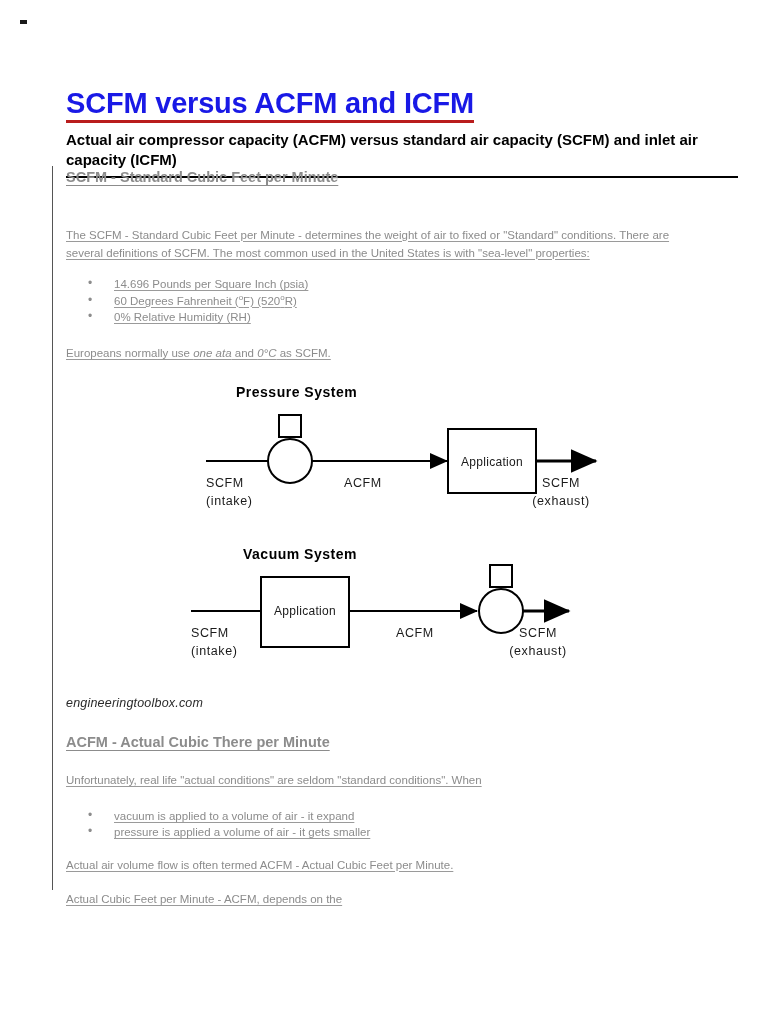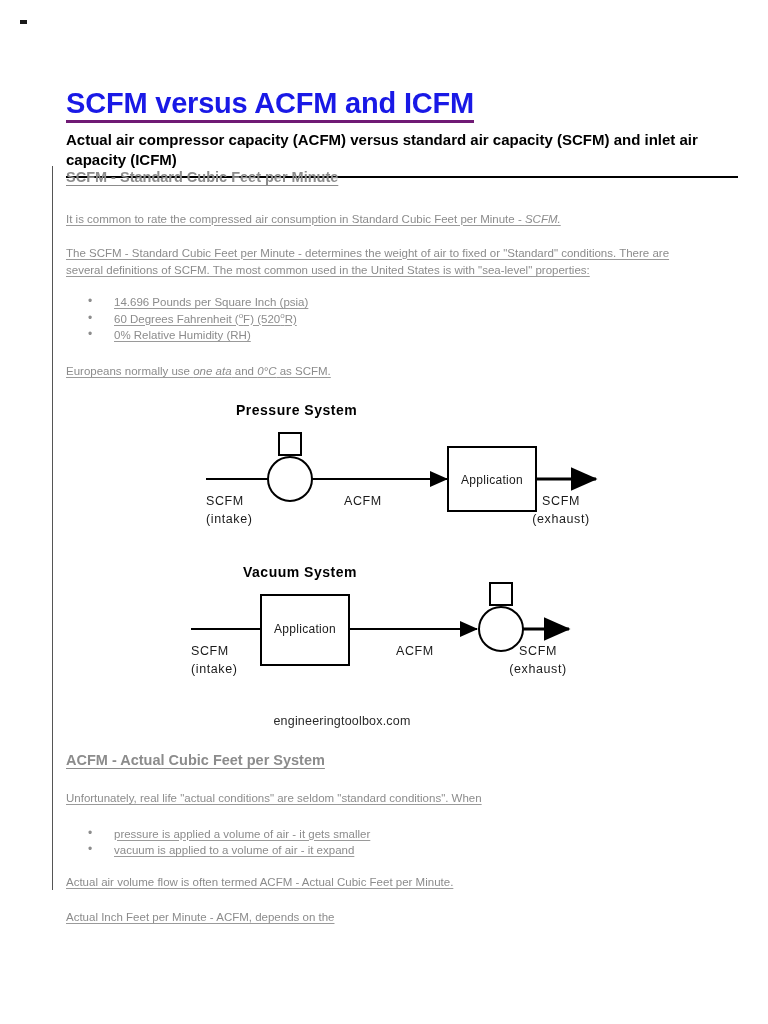--- a/index.html
+++ b/index.html
@@ -41,21 +41,21 @@
     width: 672px;
   }
   .doc-title {
     font-size: 29px;
     font-weight: bold;
     color: #1919e6;
     letter-spacing: -0.2px;
     line-height: 1.05;
     margin: 0;
     display: inline-block;
-    border-bottom: 3px solid #701a75;
+    border-bottom: 3px solid #b91c1c;
     padding-bottom: 2px;
   }
   .doc-subtitle {
     font-size: 15px;
     font-weight: bold;
     color: #000000;
     line-height: 1.32;
     margin: 7px 0 0 0;
     width: 645px;
   }
@@ -191,21 +191,20 @@
   </div>
 
   <div class="left-rule"></div>
 
   <div class="content">
 
     <h2 class="section-heading">SCFM - Standard Cubic Feet per Minute</h2>
 
     <div style="height:24px"></div>
 
-    <p class="para wide"><span>It is common to rate the compressed air consumption in Standard Cubic Feet per Minute - </span><em>SCFM.</em></p>
 
     <div style="height:16px"></div>
 
     <p class="para wide">The SCFM - Standard Cubic Feet per Minute - determines the weight of air to fixed or "Standard" conditions. There are several definitions of SCFM. The most common used in the United States is with "sea-level" properties:</p>
 
     <div style="height:14px"></div>
 
     <ul class="bullets italic">
       <li><span class="btext">14.696 Pounds per Square Inch (psia)</span></li>
       <li><span class="btext"><span>60 Degrees Fahrenheit (</span><sup class="deg">o</sup><span>F) (520</span><sup class="deg">o</sup><span>R)</span></span></li>
@@ -260,42 +259,42 @@
 
         <line x1="457" y1="232" x2="503" y2="232" stroke="#000" stroke-width="3" marker-end="url(#arrowhead)"></line>
 
         <text class="dgm-label" x="125" y="258">SCFM</text>
         <text class="dgm-label" x="125" y="276">(intake)</text>
         <text class="dgm-label" x="330" y="258">ACFM</text>
         <text class="dgm-label" x="472" y="258" text-anchor="middle">SCFM</text>
         <text class="dgm-label" x="472" y="276" text-anchor="middle">(exhaust)</text>
       </svg>
 
-      <div style="text-align:center; width:552px; margin-top:-6px;">
+      <div style="text-align:left; width:552px; margin-top:-6px;font-style:italic;">
         <span class="watermark">engineeringtoolbox.com</span>
       </div>
     </div>
 
     <div style="height:22px"></div>
 
-    <h2 class="section-heading">ACFM - Actual Cubic Feet per System</h2>
+    <h2 class="section-heading">ACFM - Actual Cubic There per Minute</h2>
 
     <div style="height:20px"></div>
 
     <p class="para wide">Unfortunately, real life "actual conditions" are seldom "standard conditions". When</p>
 
     <div style="height:18px"></div>
 
     <ul class="bullets">
+      <li><span class="btext">vacuum is applied to a volume of air - it expand</span></li>
       <li><span class="btext">pressure is applied a volume of air - it gets smaller</span></li>
-      <li><span class="btext">vacuum is applied to a volume of air - it expand</span></li>
     </ul>
 
     <div style="height:16px"></div>
 
     <p class="para">Actual air volume flow is often termed ACFM - Actual Cubic Feet per Minute.</p>
 
     <div style="height:17px"></div>
 
-    <p class="para">Actual Inch Feet per Minute - ACFM, depends on the</p>
+    <p class="para">Actual Cubic Feet per Minute - ACFM, depends on the</p>
 
   </div>
 </div>
 
 </body></html>

